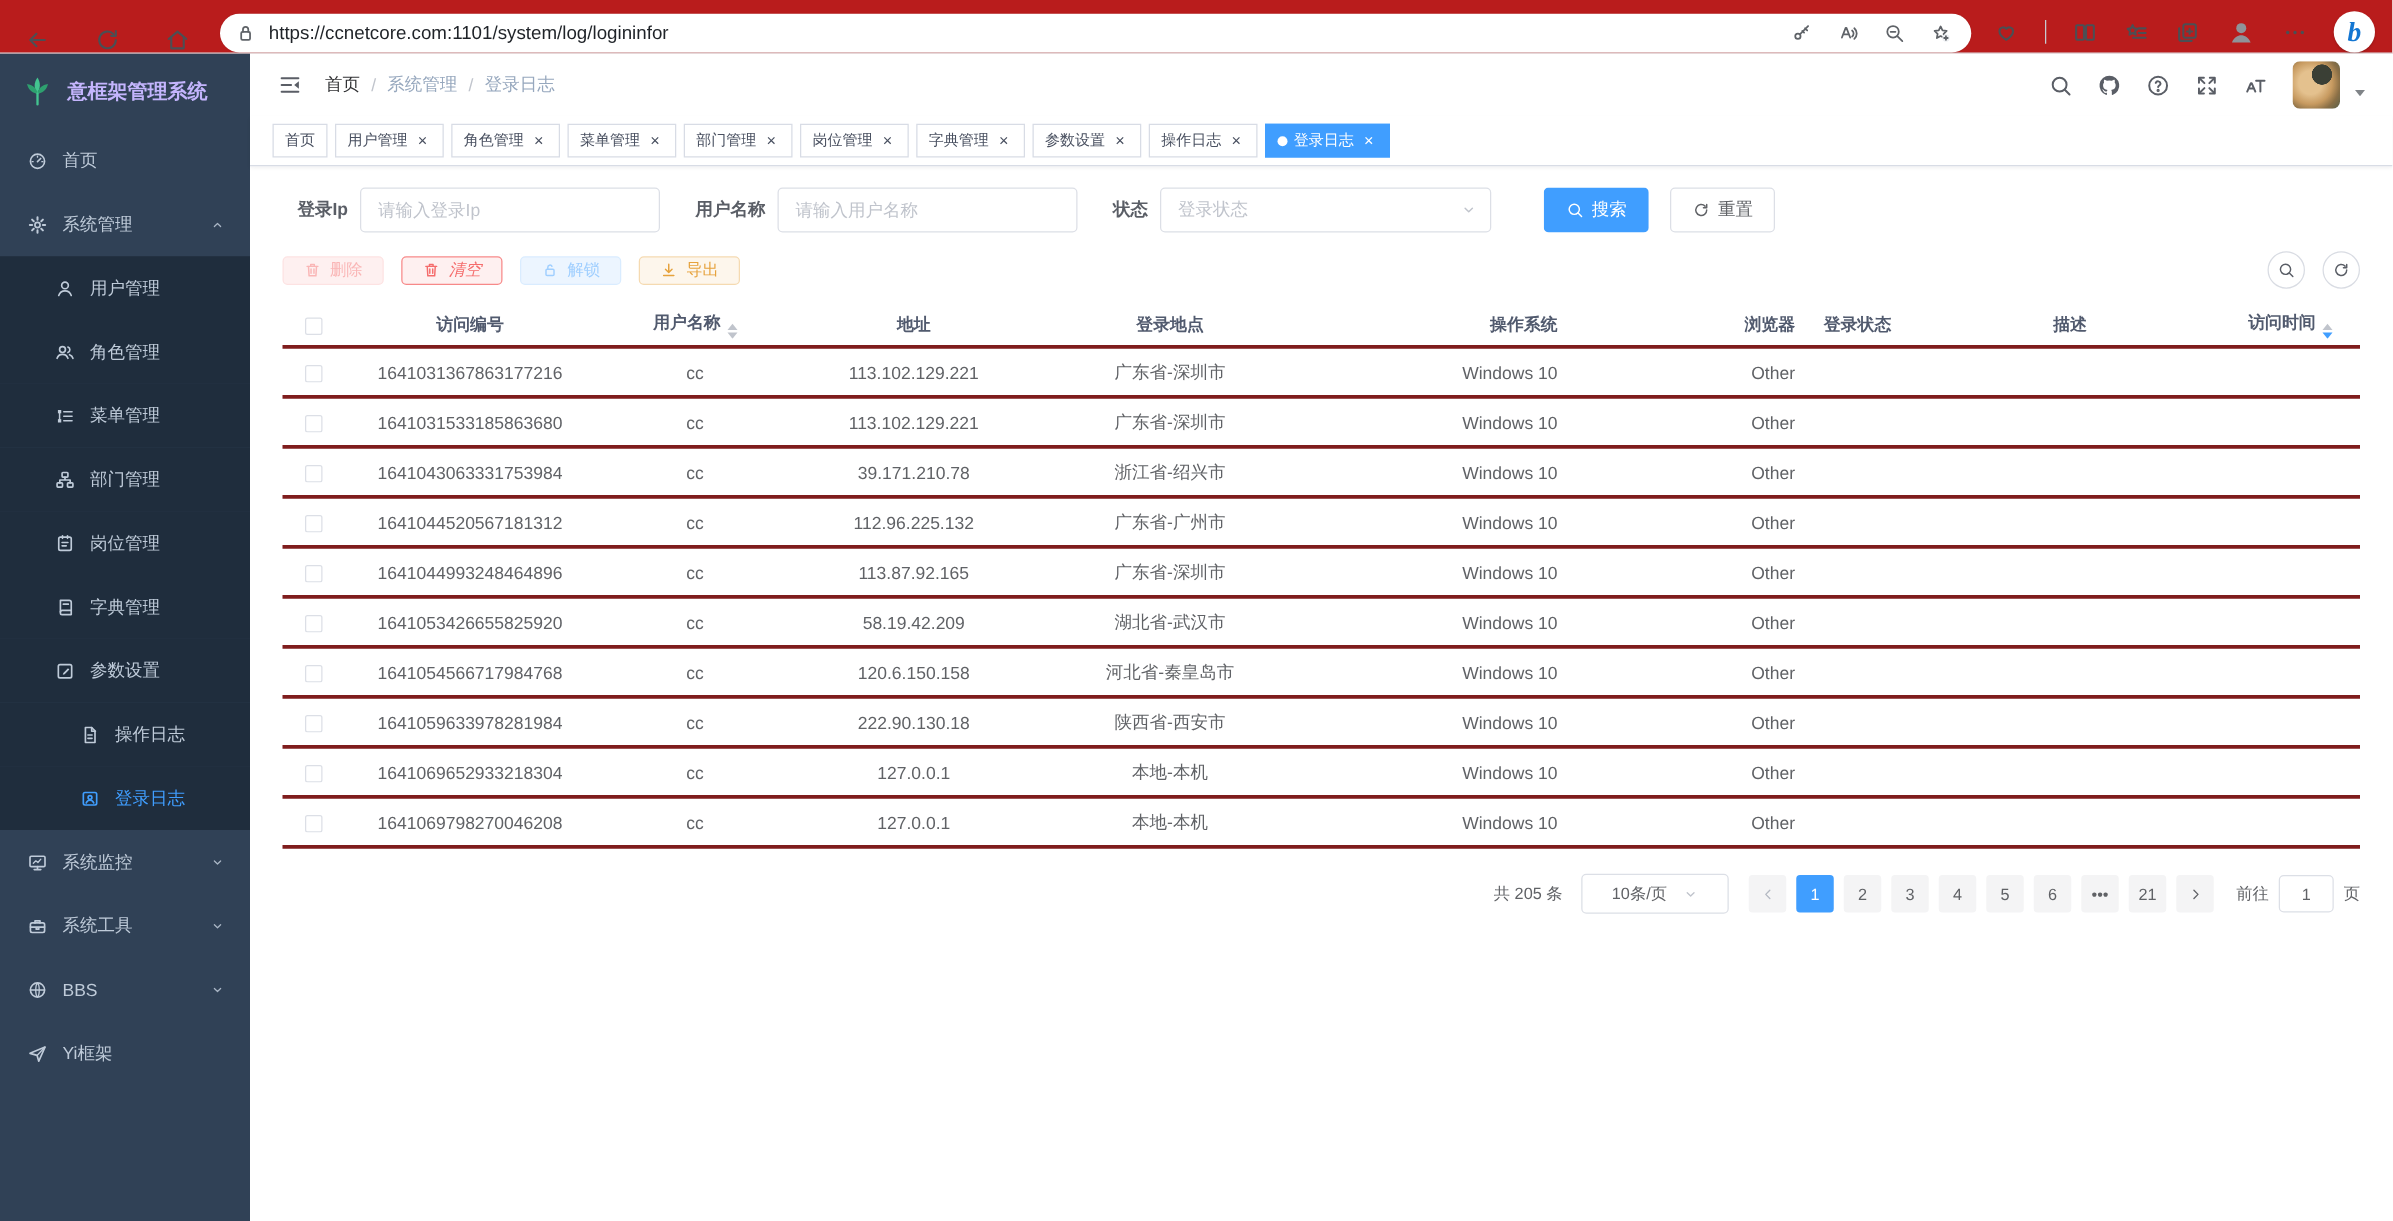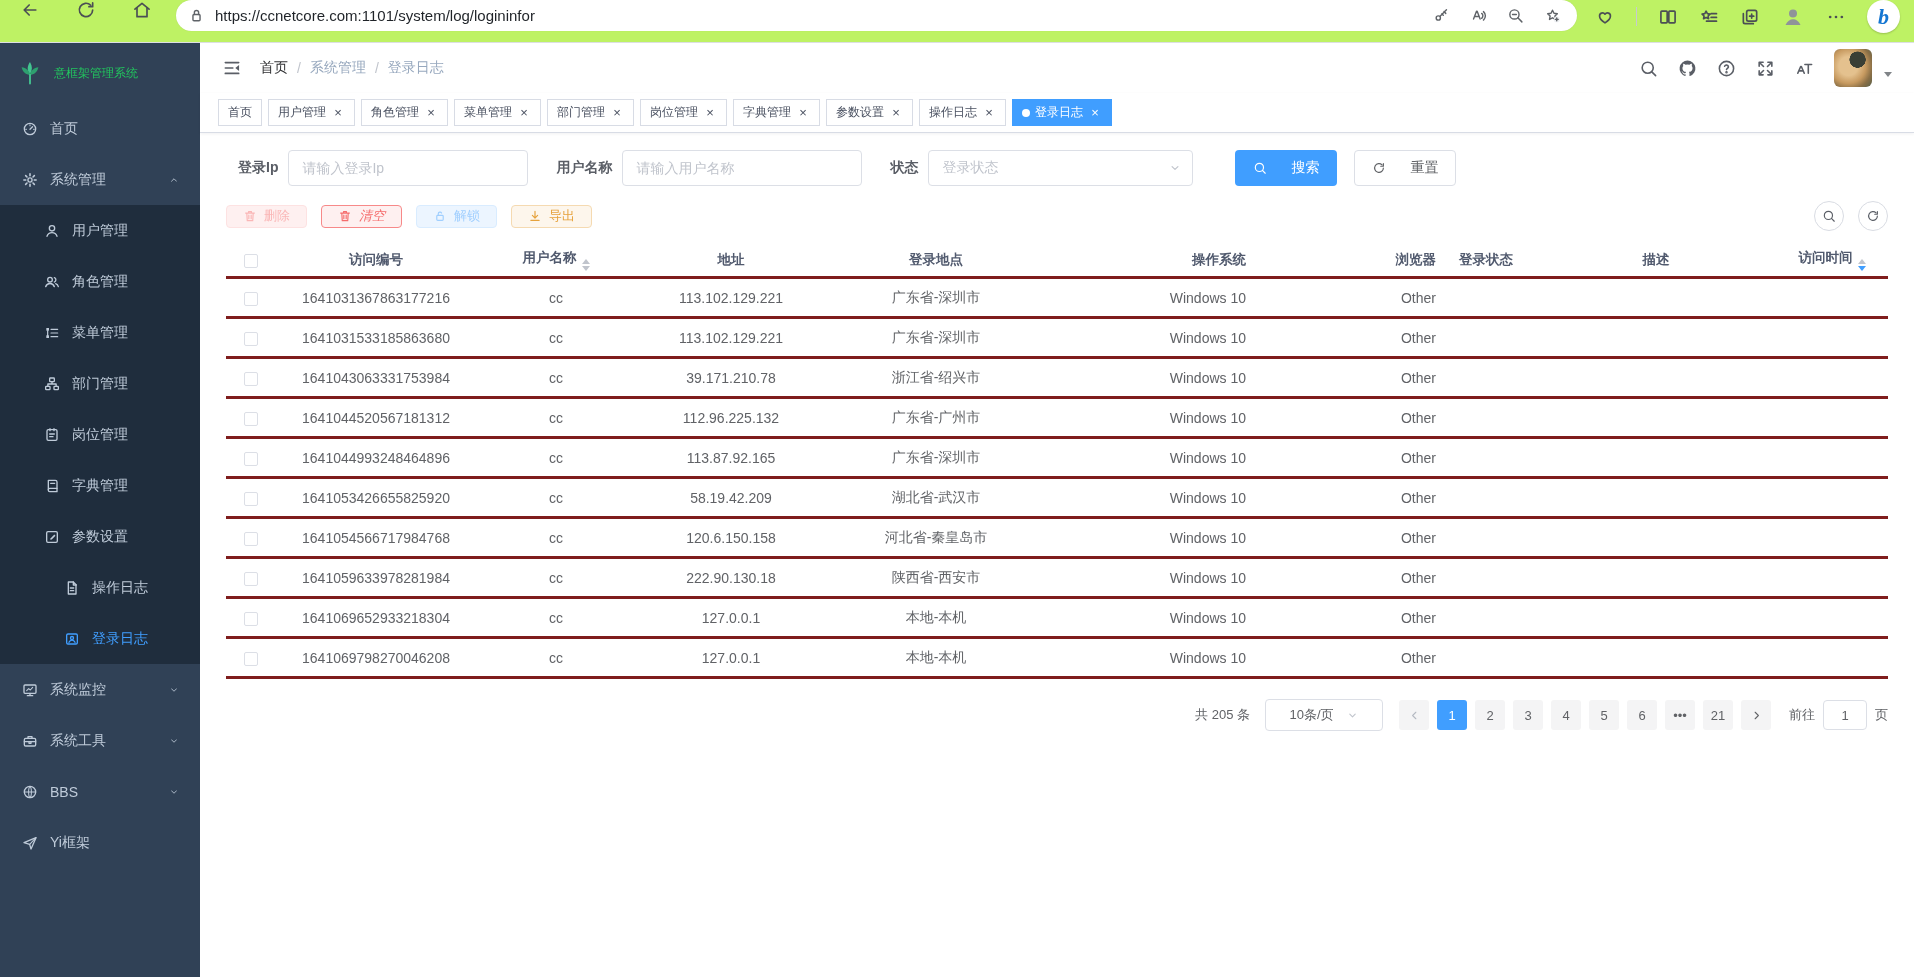--- a/index.html
+++ b/index.html
@@ -1,42 +1,42 @@
 <!DOCTYPE html>
 <html><head>
 <meta charset="utf-8">
 <style>
   * { margin:0; padding:0; box-sizing:border-box; }
   html,body { width:1914px; height:977px; overflow:hidden;
     font-family:"Liberation Sans","DejaVu Sans",sans-serif; background:#fff; }
 
   
-  .browser-bar{height:43px;background:#bef264;border-bottom:1px solid #dcdfe3;
-    display:flex;align-items:flex-start;padding:0 12px;gap:10px;}
+  .browser-bar{height:43px;background:#b91c1c;border-bottom:1px solid #dcdfe3;
+    display:flex;align-items:flex-end;padding:0 12px;gap:10px;}
   .b-icn{width:20px;height:20px;color:#4b4f54;display:inline-block;flex:0 0 auto;}
   .b-left{display:flex;align-items:center;gap:36px;padding:0 14px 0 8px;}
   .url-pill{flex:1;height:31px;background:#fff;border-radius:16px;display:flex;align-items:center;
     padding:0 12px;gap:10px;box-shadow:0 0 1px rgba(0,0,0,.15);}
   .url-pill .b-icn{width:17px;height:17px;color:#5f6368;}
   .url-text{flex:1;font-size:15px;color:#1f2328;white-space:nowrap;overflow:hidden;}
   .pill-icons{display:flex;align-items:center;gap:20px;margin-right:4px;}
   .bar-right{display:flex;align-items:center;gap:21px;margin-left:8px;margin-right:2px;}
   .bar-div{width:1px;height:19px;background:#c7cad0;}
   .profile-icn{width:24px;height:24px;}
   .bing-badge{width:33px;height:33px;background:#fff;border-radius:50%;
     display:flex;align-items:center;justify-content:center;box-shadow:0 1px 2px rgba(0,0,0,.2);}
   .bing-b{font-family:"Liberation Serif","DejaVu Serif",serif;font-weight:bold;font-style:italic;
     font-size:22px;color:#1476d2;line-height:1;}
 
   
   .app{display:flex;height:934px;}
   .sidebar{width:200px;background:#304156;color:#bfcbd9;flex:0 0 auto;overflow:hidden;}
   .logo-row{height:60px;display:flex;align-items:center;gap:10px;padding-left:16px;cursor:pointer;}
   .logo-icn{width:28px;height:28px;}
-  .logo-title{color:#22c55e;font-weight:normal;font-size:12px;white-space:nowrap;}
+  .logo-title{color:#c4b5fd;font-weight:bold;font-size:16px;white-space:nowrap;}
   .menu-item{height:51px;display:flex;align-items:center;font-size:14px;cursor:pointer;color:#bfcbd9;}
   .menu-item.lvl0{padding-left:22px;}
   .menu-item.lvl1{padding-left:44px;}
   .menu-item.lvl2{padding-left:64px;}
   .menu-item.dark{background:#1f2d3d;}
   .menu-item.active{color:#409eff;}
   .mi-icon{width:16px;height:16px;margin-right:12px;flex:0 0 auto;}
   .mi-label{white-space:nowrap;}
   .mi-chevron{width:12px;height:12px;margin-left:auto;margin-right:20px;opacity:.85;}
 
@@ -77,21 +77,21 @@
     font-size:14px;color:#606266;}
   input.input{padding:0 13px;outline:none;}
   input.input::placeholder{color:#c0c4cc;}
   .select{width:265px;display:flex;align-items:center;justify-content:space-between;
     padding:0 10px 0 13px;color:#c0c4cc;cursor:pointer;}
   .sel-caret{width:14px;height:14px;color:#c0c4cc;}
   .date-box{width:236px;display:flex;align-items:center;padding:0 10px;color:#c0c4cc;cursor:pointer;}
   .date-box .cal{width:15px;height:15px;color:#c0c4cc;margin-right:6px;}
   .date-part{flex:1;text-align:center;}
   .date-sep{color:#606266;padding:0 2px;}
-  .btn{height:36px;border-radius:4px;display:flex;align-items:center;gap:24px;font-size:14px;
+  .btn{height:36px;border-radius:4px;display:flex;align-items:center;gap:6px;font-size:14px;
     cursor:pointer;border:1px solid transparent;padding:0 17px;flex:0 0 auto;}
   .btn .bi{width:14px;height:14px;}
   .btn-search{background:#409eff;color:#fff;margin-left:-14px;}
   .btn-reset{background:#fff;border-color:#dcdfe6;color:#606266;margin-left:17px;}
 
   .toolbar-row{display:flex;align-items:center;margin-top:15px;}
   .tb-btn{height:23px;padding:0 16px;border-radius:4px;font-size:13px;display:flex;align-items:center;
     gap:7px;margin-right:14px;cursor:pointer;border:1px solid transparent;}
   .tb-btn .bi{width:14px;height:14px;}
   .btn-delete{background:#fef0f0;color:#fab6b6;border-color:#fde2e2;}

